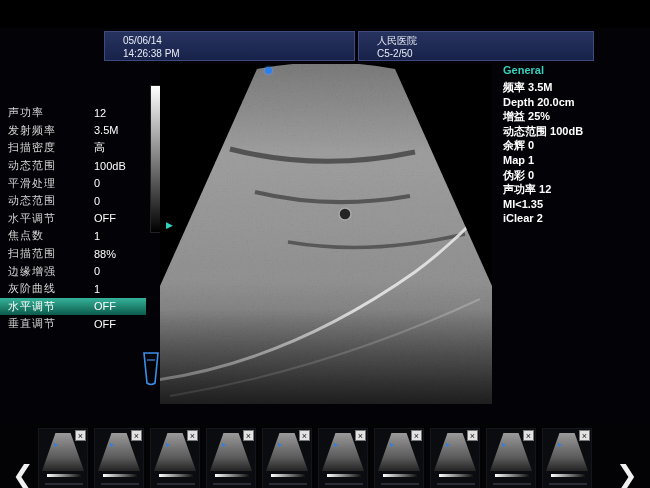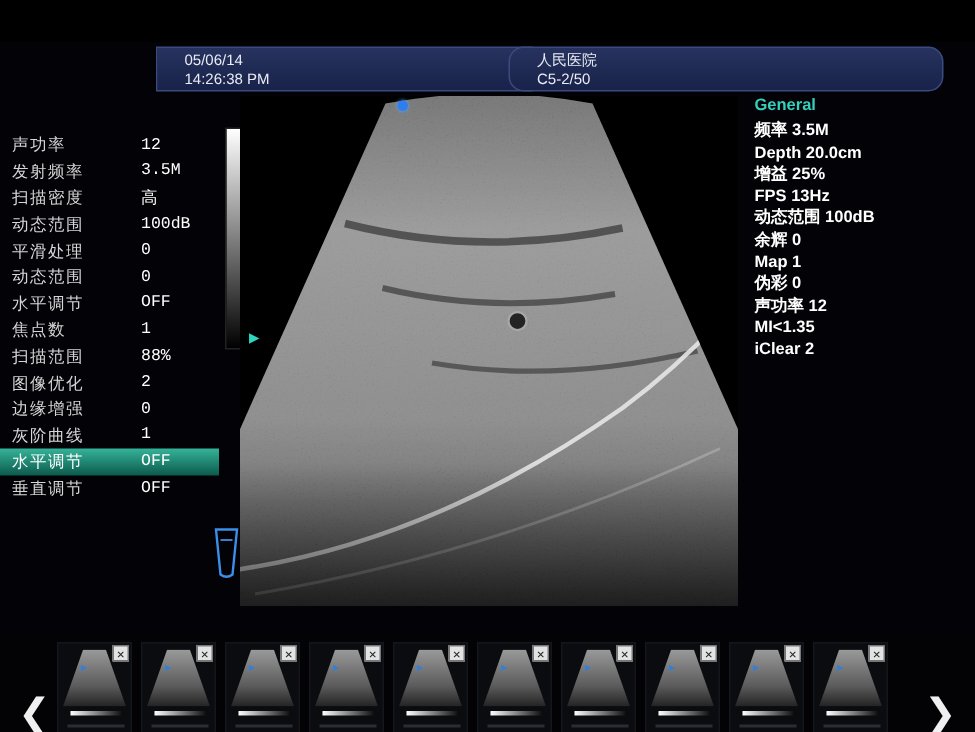--- a/index.html
+++ b/index.html
@@ -4,24 +4,24 @@
 <style>
   html,body{margin:0;padding:0;background:#000;width:650px;height:488px;overflow:hidden;
     font-family:"Liberation Sans","DejaVu Sans",sans-serif;}
   #screen{position:relative;width:650px;height:488px;background:#020207;margin-top:28px;}
 
   
   .topbar-cell{position:absolute;top:3px;height:30px;background:linear-gradient(180deg,#27335f,#18224a);
     border:1px solid #3c4a80;box-sizing:border-box;color:#e8ecf5;font-size:10px;line-height:13px;
     padding:2px 0 0 18px;}
   #tb-left{left:104px;width:251px;}
-  #tb-right{left:339px;width:290px;border-radius:10px;}
-
-  
-  #param-panel{position:absolute;left:0;top:60px;width:146px;font-family:Liberation Mono, monospace;}
+  #tb-right{left:358px;width:236px;}
+
+  
+  #param-panel{position:absolute;left:0;top:76px;width:146px;}
   .param-row{position:relative;height:17.6px;display:flex;align-items:center;padding-left:8px;
     font-size:11px;color:#d6d6d6;}
   .param-row .p-label{width:86px;letter-spacing:1px;}
   .param-row .p-value{color:#ffffff;}
   .param-row.hl{background:linear-gradient(180deg,#35b39a,#0c5a4b);color:#fff;}
   .param-row.hl .p-value{color:#fff;}
 
   
   #grayscale-bar{position:absolute;left:150px;top:57px;width:11px;height:146px;
     background:linear-gradient(180deg,#ffffff,#000000);border:1px solid #222;}
@@ -109,24 +109,20 @@
   <div class="param-row">
     <span class="p-label">焦点数</span>
     <span class="p-value">1</span>
   </div>
 
   <div class="param-row">
     <span class="p-label">扫描范围</span>
     <span class="p-value">88%</span>
   </div>
 
-  <div class="param-row">
-    <span class="p-label">图像优化</span>
-    <span class="p-value">2</span>
-  </div>
 
   <div class="param-row">
     <span class="p-label">边缘增强</span>
     <span class="p-value">0</span>
   </div>
 
   <div class="param-row">
     <span class="p-label">灰阶曲线</span>
     <span class="p-value">1</span>
   </div>
@@ -192,21 +188,20 @@
     <div id="rp-title">General</div>
     <div id="rp-lines">
   <div class="rp-line">频率 3.5M</div>
 
   <div class="rp-line">Depth 20.0cm</div>
 
 
   <div class="rp-line">增益 25%</div>
 
 
-  <div class="rp-line">FPS 13Hz</div>
 
   <div class="rp-line">动态范围 100dB</div>
 
   <div class="rp-line">余辉 0</div>
 
   <div class="rp-line">Map 1</div>
 
   <div class="rp-line">伪彩 0</div>
 
   <div class="rp-line">声功率 12</div>

